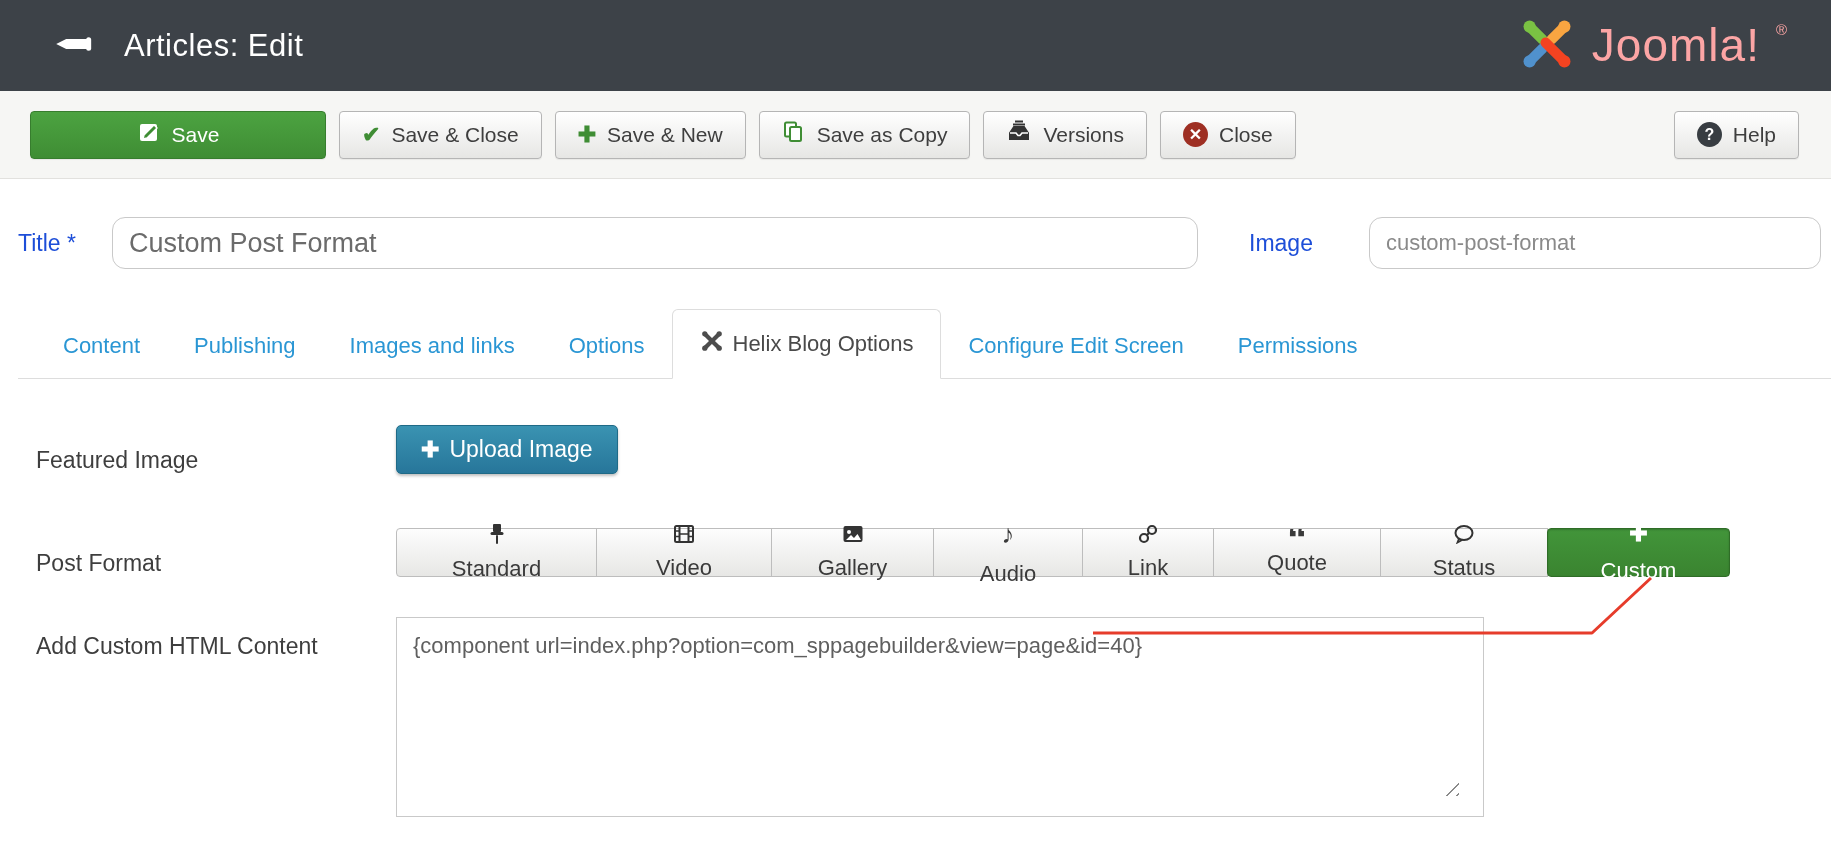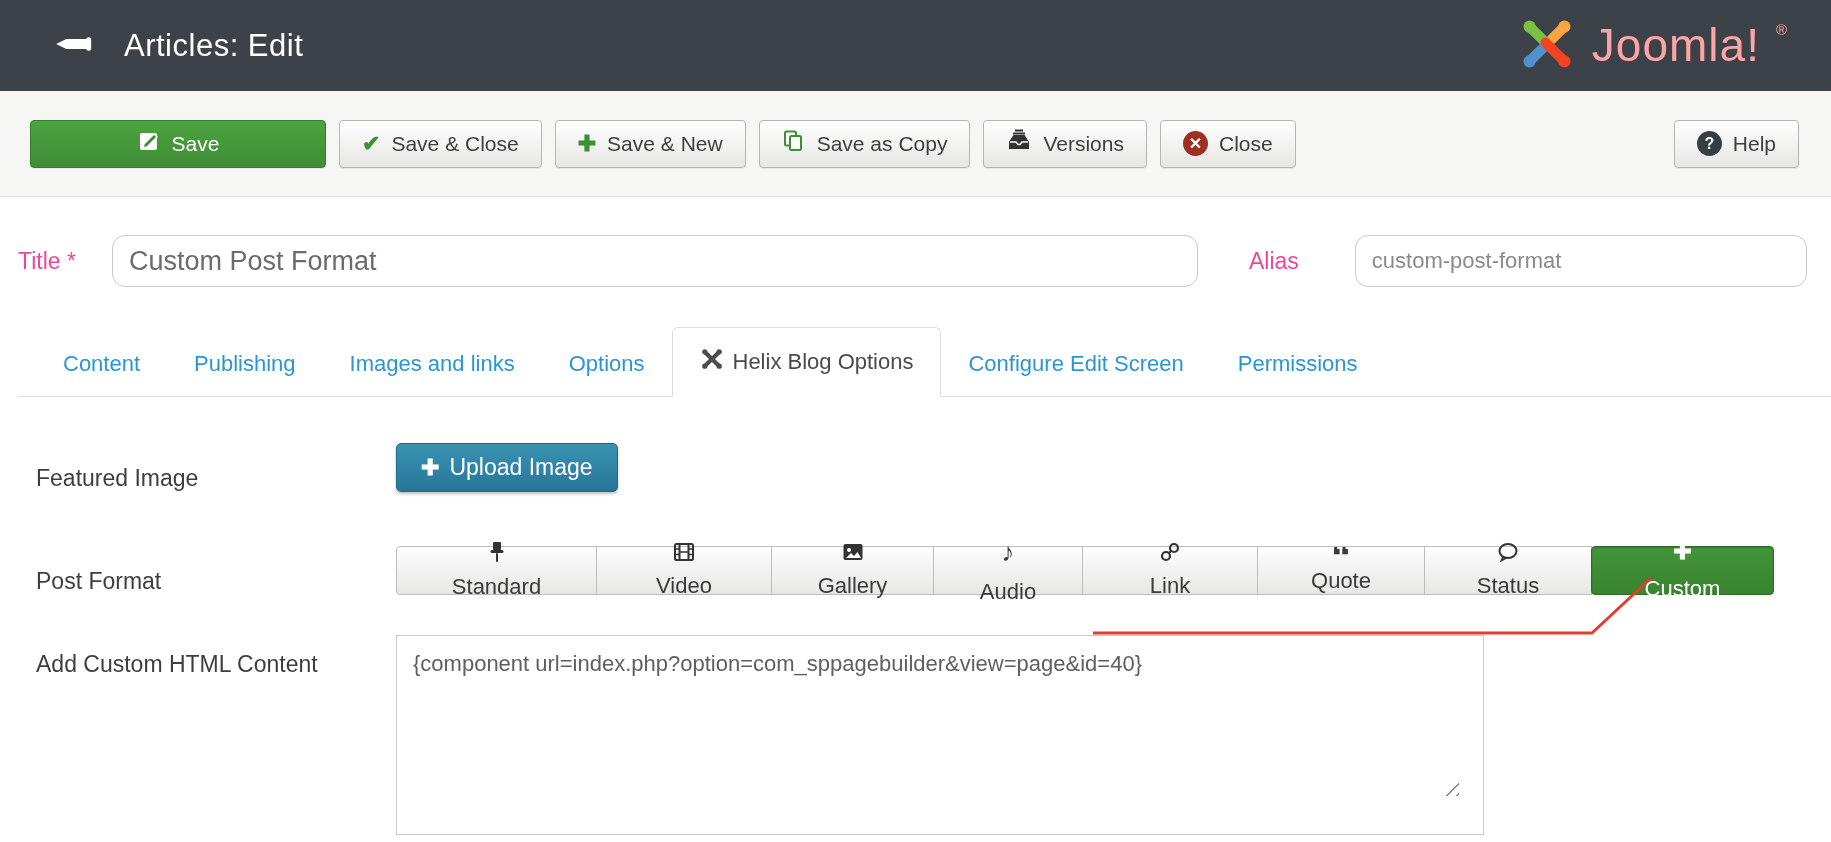--- a/index.html
+++ b/index.html
@@ -15,39 +15,39 @@
   
   .header{height:91px; background:var(--header-bg); display:flex; align-items:center;
     justify-content:space-between; padding:0 44px 0 52px;}
   .header-left{display:flex; align-items:center; gap:32px;}
   .header-title{color:#fff; font-size:31px; font-weight:400; letter-spacing:.5px;}
   .brand{display:flex; align-items:flex-start; gap:16px; color:#fca5a5;}
   .brand-text{font-size:46px; font-weight:400; letter-spacing:1px; line-height:60px;}
   .brand-reg{font-size:15px; margin-top:6px;}
 
   
-  .toolbar{height:106px; background:#f6f6f4; border-bottom:1px solid #e2e1de;
+  .toolbar{height:88px; background:#f6f6f4; border-bottom:1px solid #e2e1de;
     display:flex; align-items:center; justify-content:space-between; padding:0 32px 0 30px;}
   .toolbar-left{display:flex; gap:13px;}
   .tbtn{display:inline-flex; align-items:center; justify-content:center; gap:11px;
     height:48px; padding:0 22px; font-size:21px; color:#3e3e3e;
     background:linear-gradient(#ffffff,#e6e6e4); border:1px solid var(--btn-border);
     border-radius:4px; cursor:pointer; box-shadow:0 1px 1px rgba(0,0,0,.06);}
   .tbtn-primary{background:linear-gradient(var(--accent-green-light),var(--accent-green));
     border-color:#377d2e; color:#fff; width:296px;}
   .icon-green{color:var(--accent-green); font-size:22px; font-weight:bold;}
   .circle-icon{display:inline-flex; align-items:center; justify-content:center;
     width:25px; height:25px; border-radius:50%; color:#fff; font-size:16px; font-weight:bold;}
   .circle-red{background:#9e2f23;}
   .circle-dark{background:#383d42;}
 
   
   .content{padding:0 0 0 18px;}
   .title-row{display:flex; align-items:center; margin-top:38px;}
-  .field-label{font-size:23px; color:#ec4899;}
+  .field-label{font-size:23px; color:#1d4ed8;}
   .title-label{width:94px;}
   .text-input{height:52px; border:1px solid #c9c9c9; border-radius:13px; background:#fff;
     padding:0 16px; color:#6b6b6b;}
   .title-input{width:1086px; font-size:27px;}
   .alias-label{margin-left:51px;}
   .alias-input{width:452px; margin-left:56px; font-size:22px; color:#8a8a8a;}
 
   
   .tabs{display:flex; align-items:flex-end; border-bottom:1px solid #ddd; margin-top:40px;
     padding-left:18px;}
@@ -72,21 +72,21 @@
 
   .btn-group{display:flex;}
   .fbtn{display:inline-flex; align-items:center; justify-content:center; gap:11px;
     height:49px; font-size:22px; color:#3a3a3a; background:linear-gradient(#fdfdfd,#e7e7e5);
     border:1px solid #bdbdbd; margin-left:-1px; cursor:pointer;flex-direction:column;}
   .fbtn:first-child{border-radius:4px 0 0 4px; margin-left:0;}
   .fbtn .fa{display:inline-flex;}
   .fbtn-active{background:linear-gradient(#42953a,#3a8430); border-color:#2f6d27;
     color:#fff; border-radius:4px; box-shadow:inset 0 1px 2px rgba(0,0,0,.2);}
   .w-standard{width:201px;} .w-video{width:176px;} .w-gallery{width:163px;}
-  .w-audio{width:150px;} .w-link{width:176px;} .w-quote{width:168px;}
+  .w-audio{width:150px;} .w-link{width:132px;} .w-quote{width:168px;}
   .w-status{width:168px;} .w-custom{width:183px;}
   .quote-glyph{font-size:40px; line-height:20px; height:26px; overflow:hidden; font-weight:bold;}
   .note-glyph{font-size:26px; font-weight:bold;}
   .plus-white{font-size:22px; font-weight:bold;}
 
   .html-textarea{width:1088px; height:200px; border:1px solid #c9c9c9; border-radius:0;
     resize:none; padding:14px 16px; font-size:22px; color:#5f5f5f;
     font-family:"Liberation Sans","DejaVu Sans",sans-serif; line-height:1.3;}
   .resize-grip{position:absolute; right:372px; bottom:46px; width:14px; height:14px;
     background:repeating-linear-gradient(135deg,transparent 0 3px,#8a8a8a 3px 5px,transparent 5px 7px);
@@ -178,21 +178,21 @@
       <span class="circle-icon circle-dark">?</span>
       <span>Help</span>
     </button>
   </div>
 
   <div class="content">
 
     <div class="title-row">
       <label class="field-label title-label">Title *</label>
       <input class="text-input title-input" type="text" value="Custom Post Format" style="">
-      <label class="field-label alias-label">Alias</label>
+      <label class="field-label alias-label">Image</label>
       <input class="text-input alias-input" type="text" value="custom-post-format" style="">
     </div>
 
     <div class="tabs">
       <div class="tab">Content</div>
       <div class="tab">Publishing</div>
       <div class="tab">Images and links</div>
       <div class="tab">Options</div>
       <div class="tab active">
         <span>

